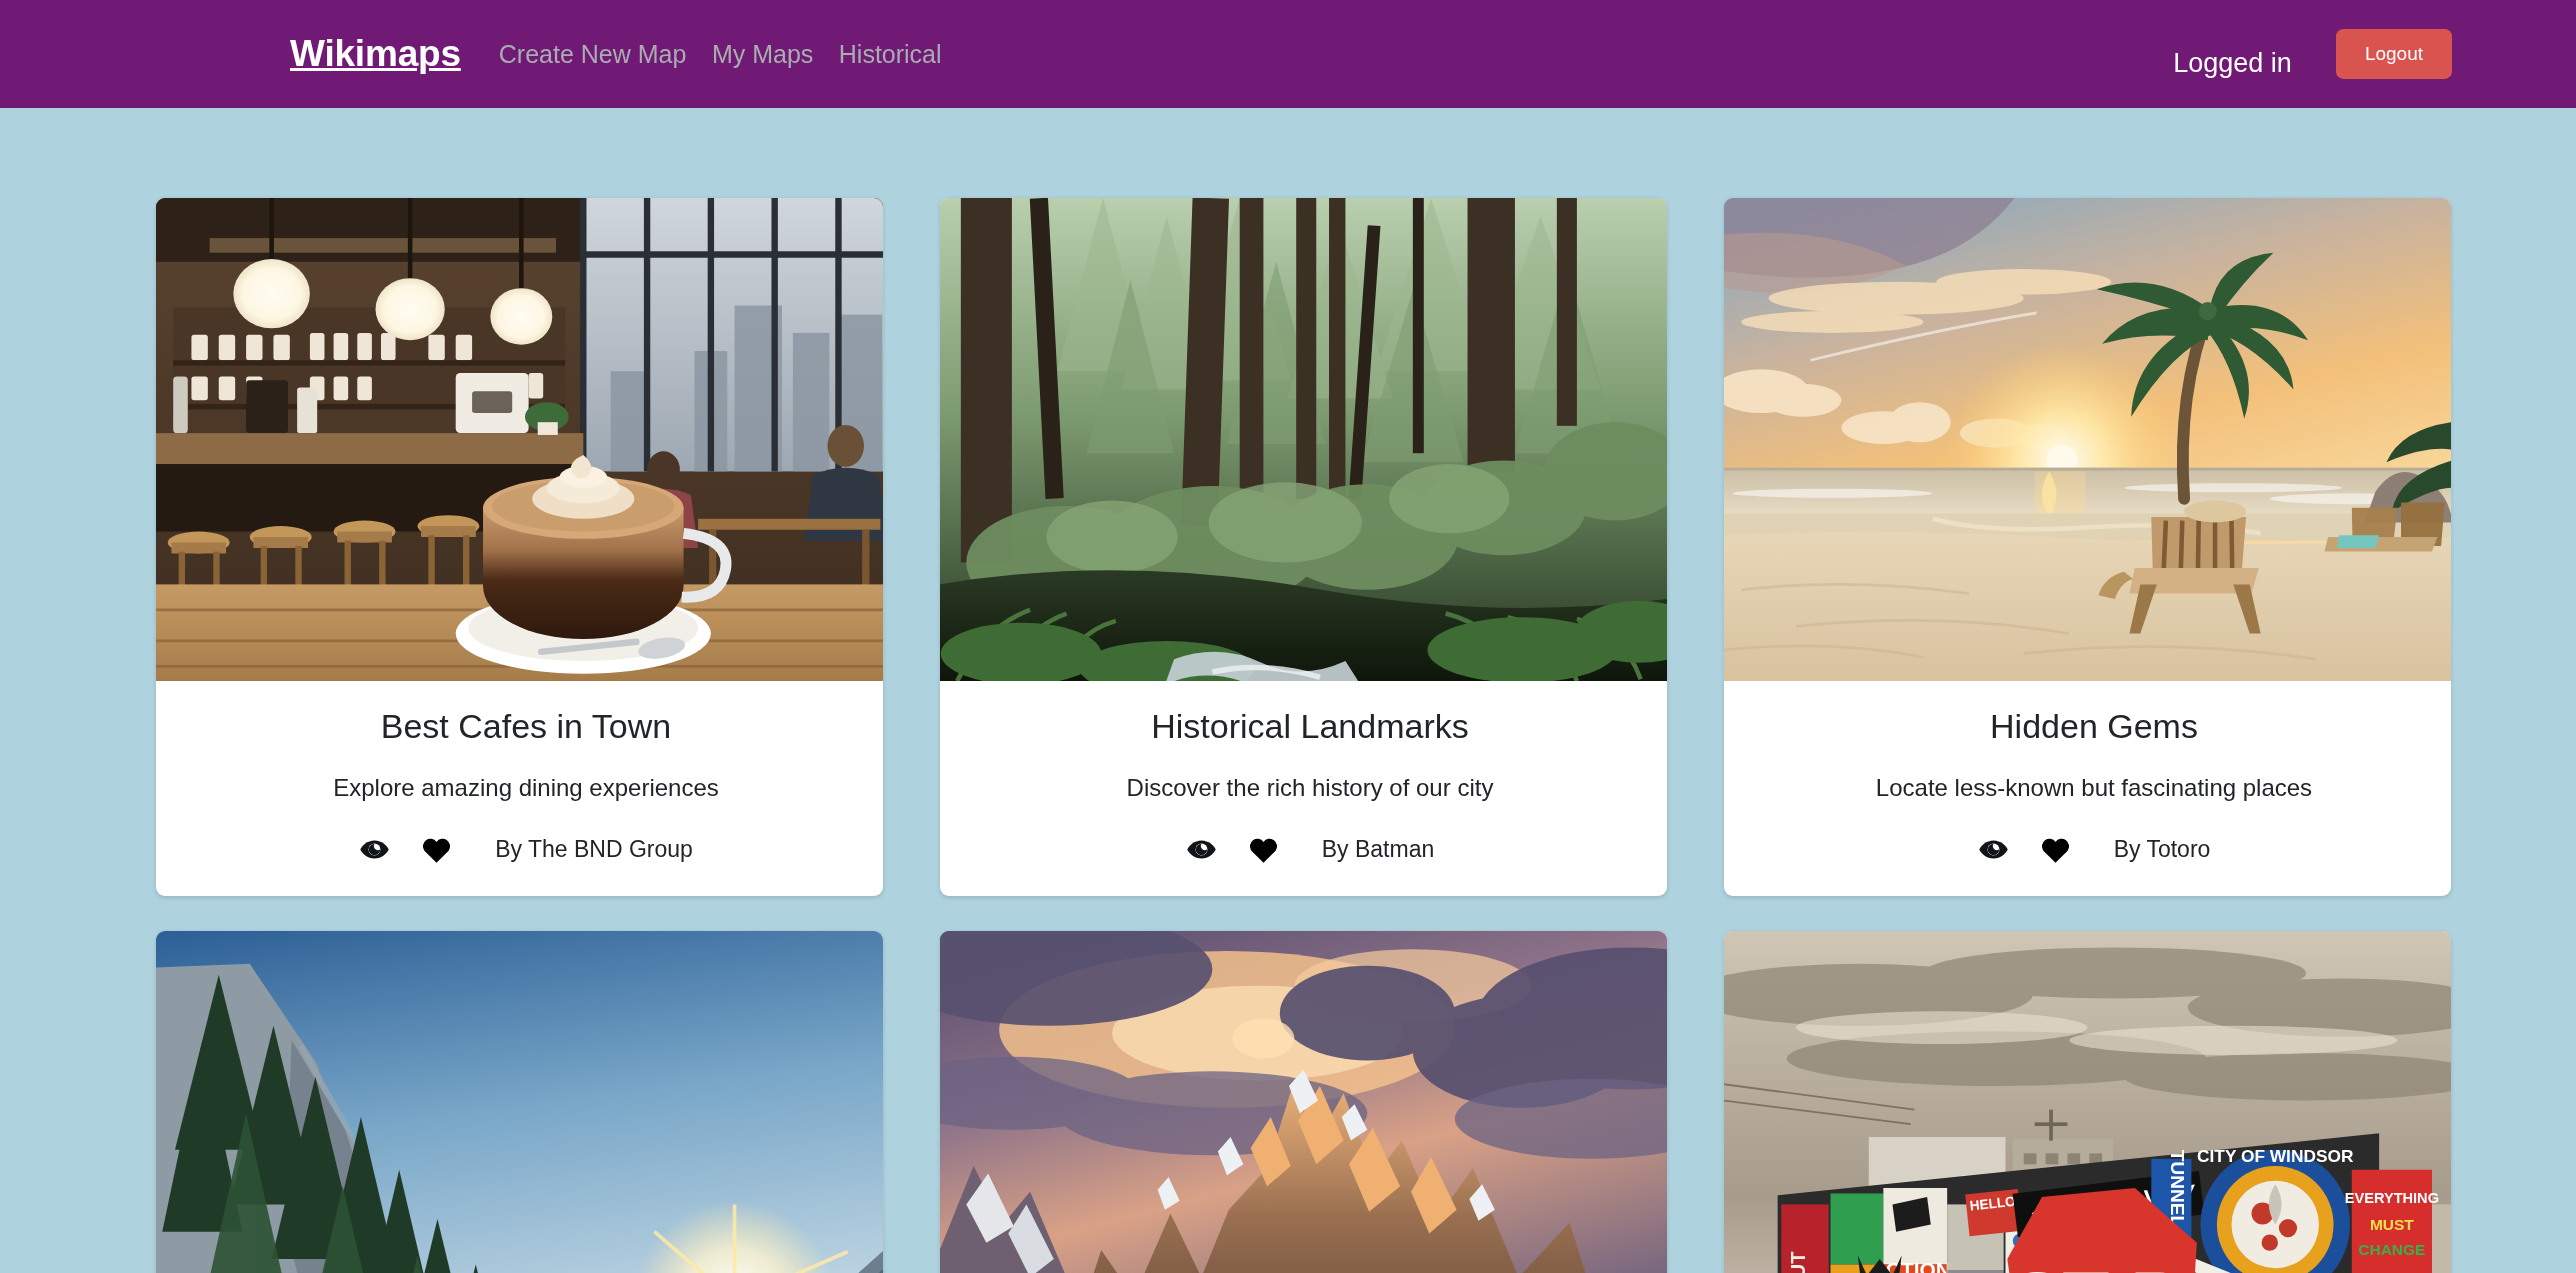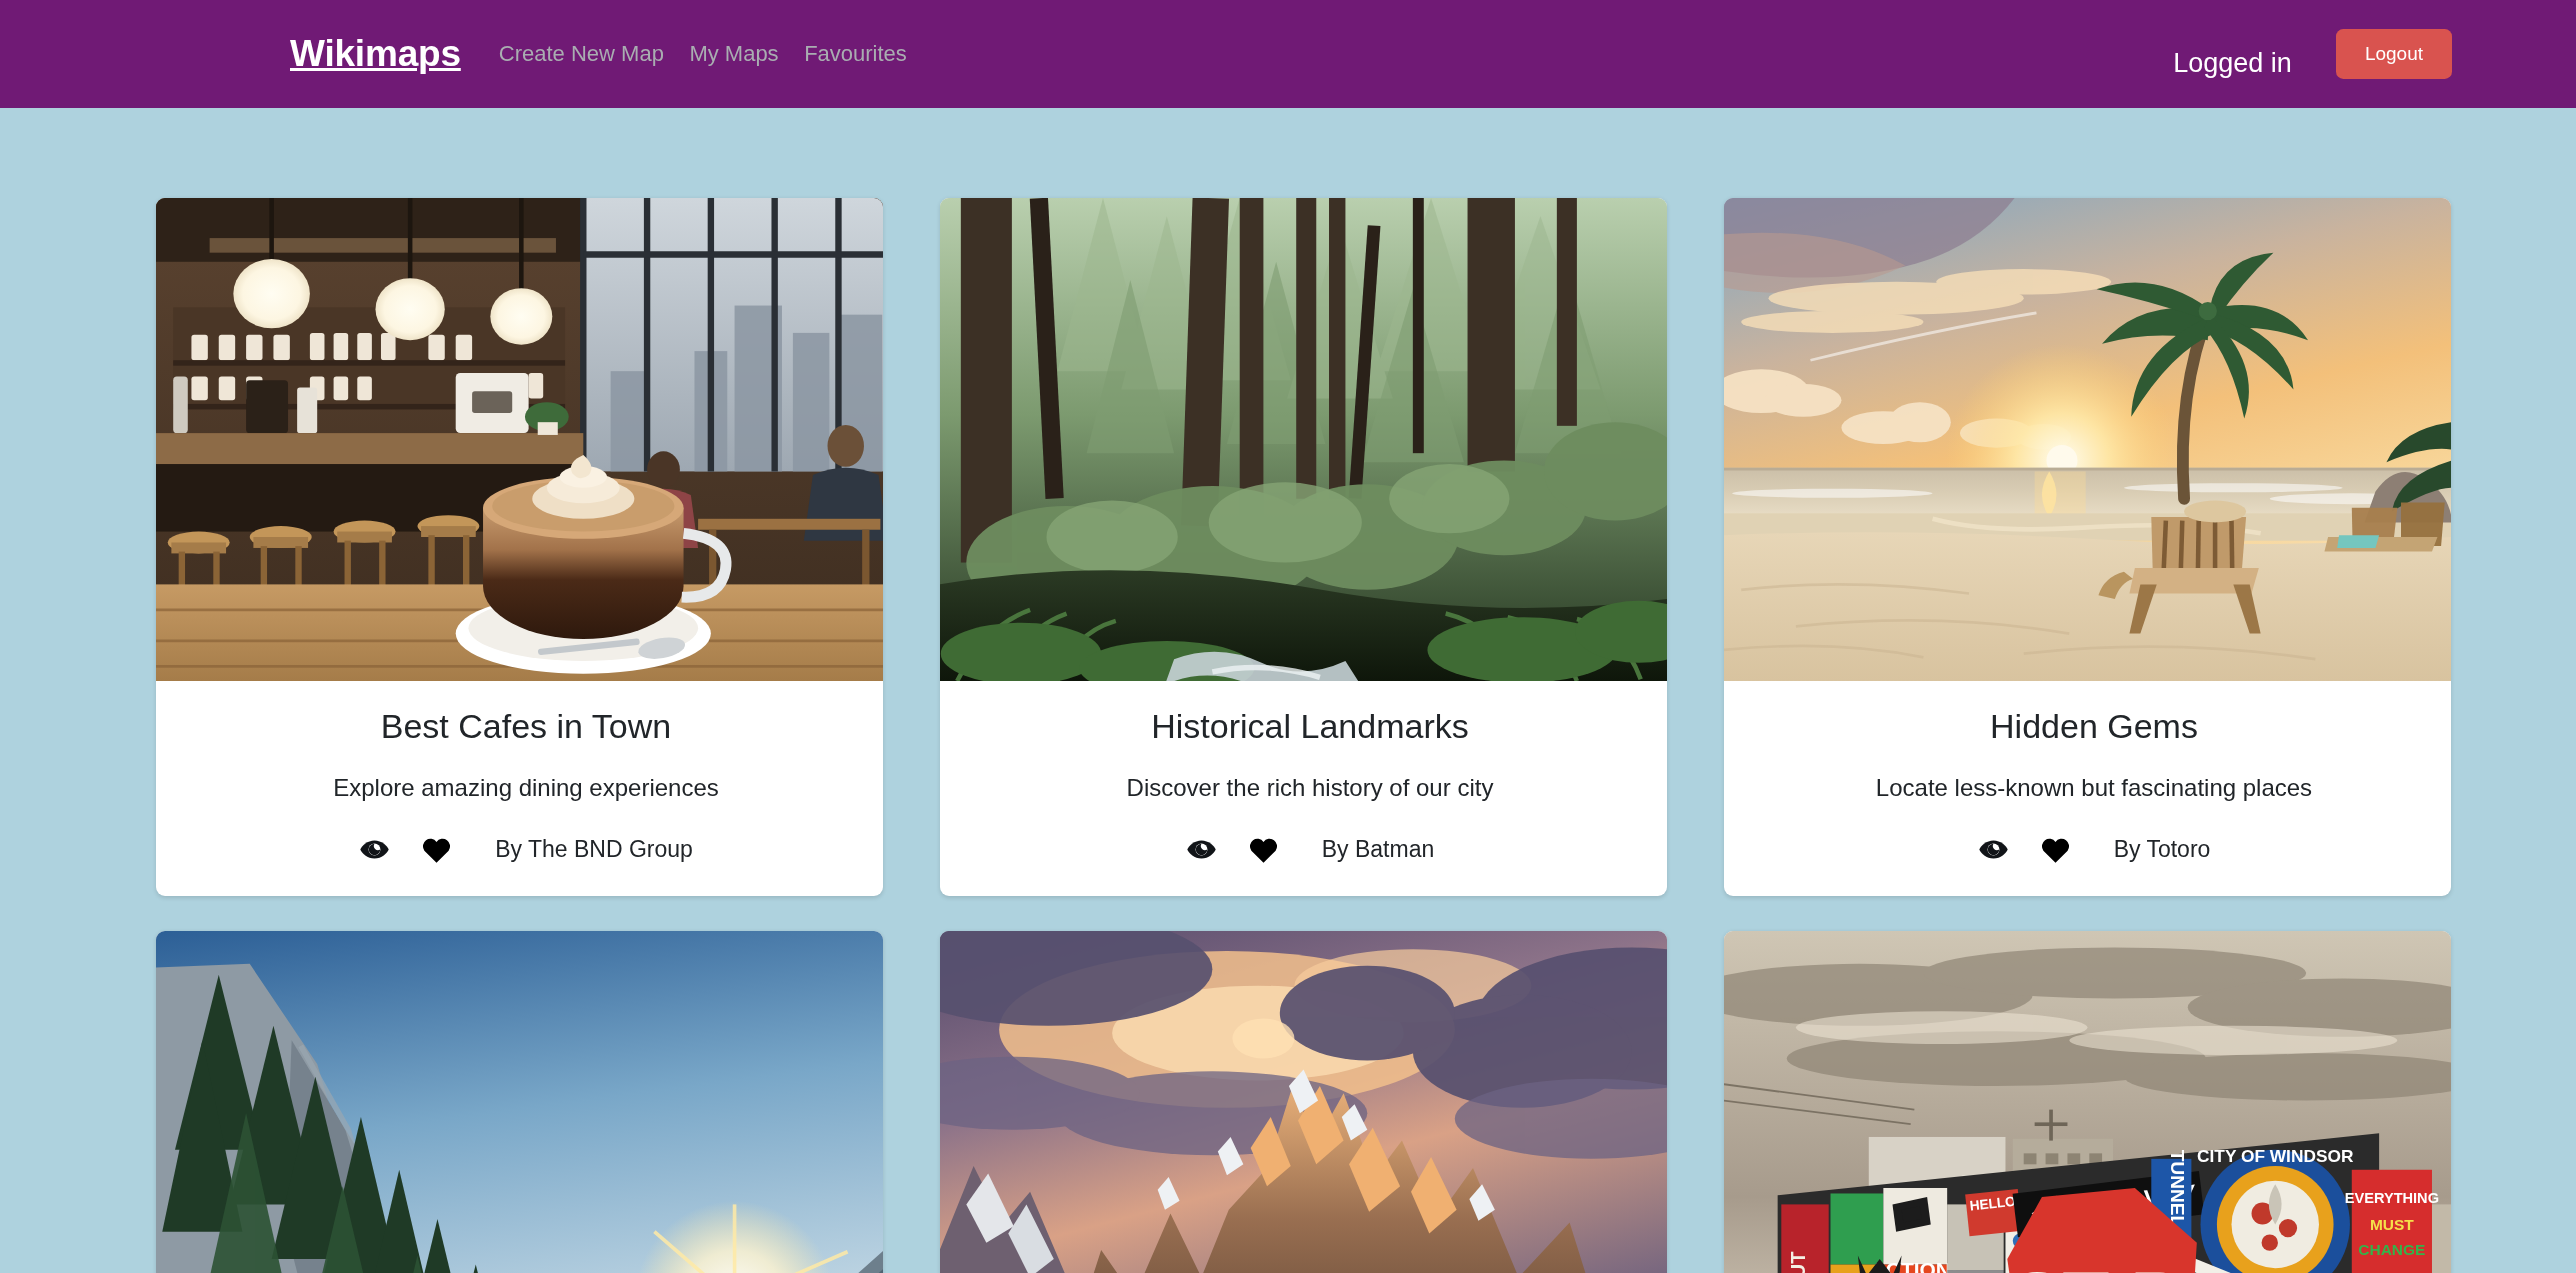--- a/index.html
+++ b/index.html
@@ -36,21 +36,21 @@
   }
 
   .nav-links {
     display: flex;
     align-items: center;
     gap: 25.5px;
   }
 
   .nav-link {
     color: #a9adb1;
-    font-size: 22px;
+    font-size: 25px;
     text-decoration: none;
     white-space: nowrap;
     cursor: pointer;
   }
 
   .nav-right {
     margin-left: auto;
     display: flex;
     align-items: flex-end;
     gap: 44px;
@@ -147,21 +147,21 @@
 </style>
 </head>
 <body>
 
 <nav class="navbar">
   <a class="brand" href="#">Wikimaps</a>
 
   <div class="nav-links">
     <a class="nav-link" href="#">Create New Map</a>
     <a class="nav-link" href="#">My Maps</a>
-    <a class="nav-link" href="#">Favourites</a>
+    <a class="nav-link" href="#">Historical</a>
   </div>
 
   <div class="nav-right">
     <span class="logged-in-text">Logged in</span>
     <button class="logout-btn">Logout</button>
   </div>
 </nav>
 
 <main class="grid">
 

